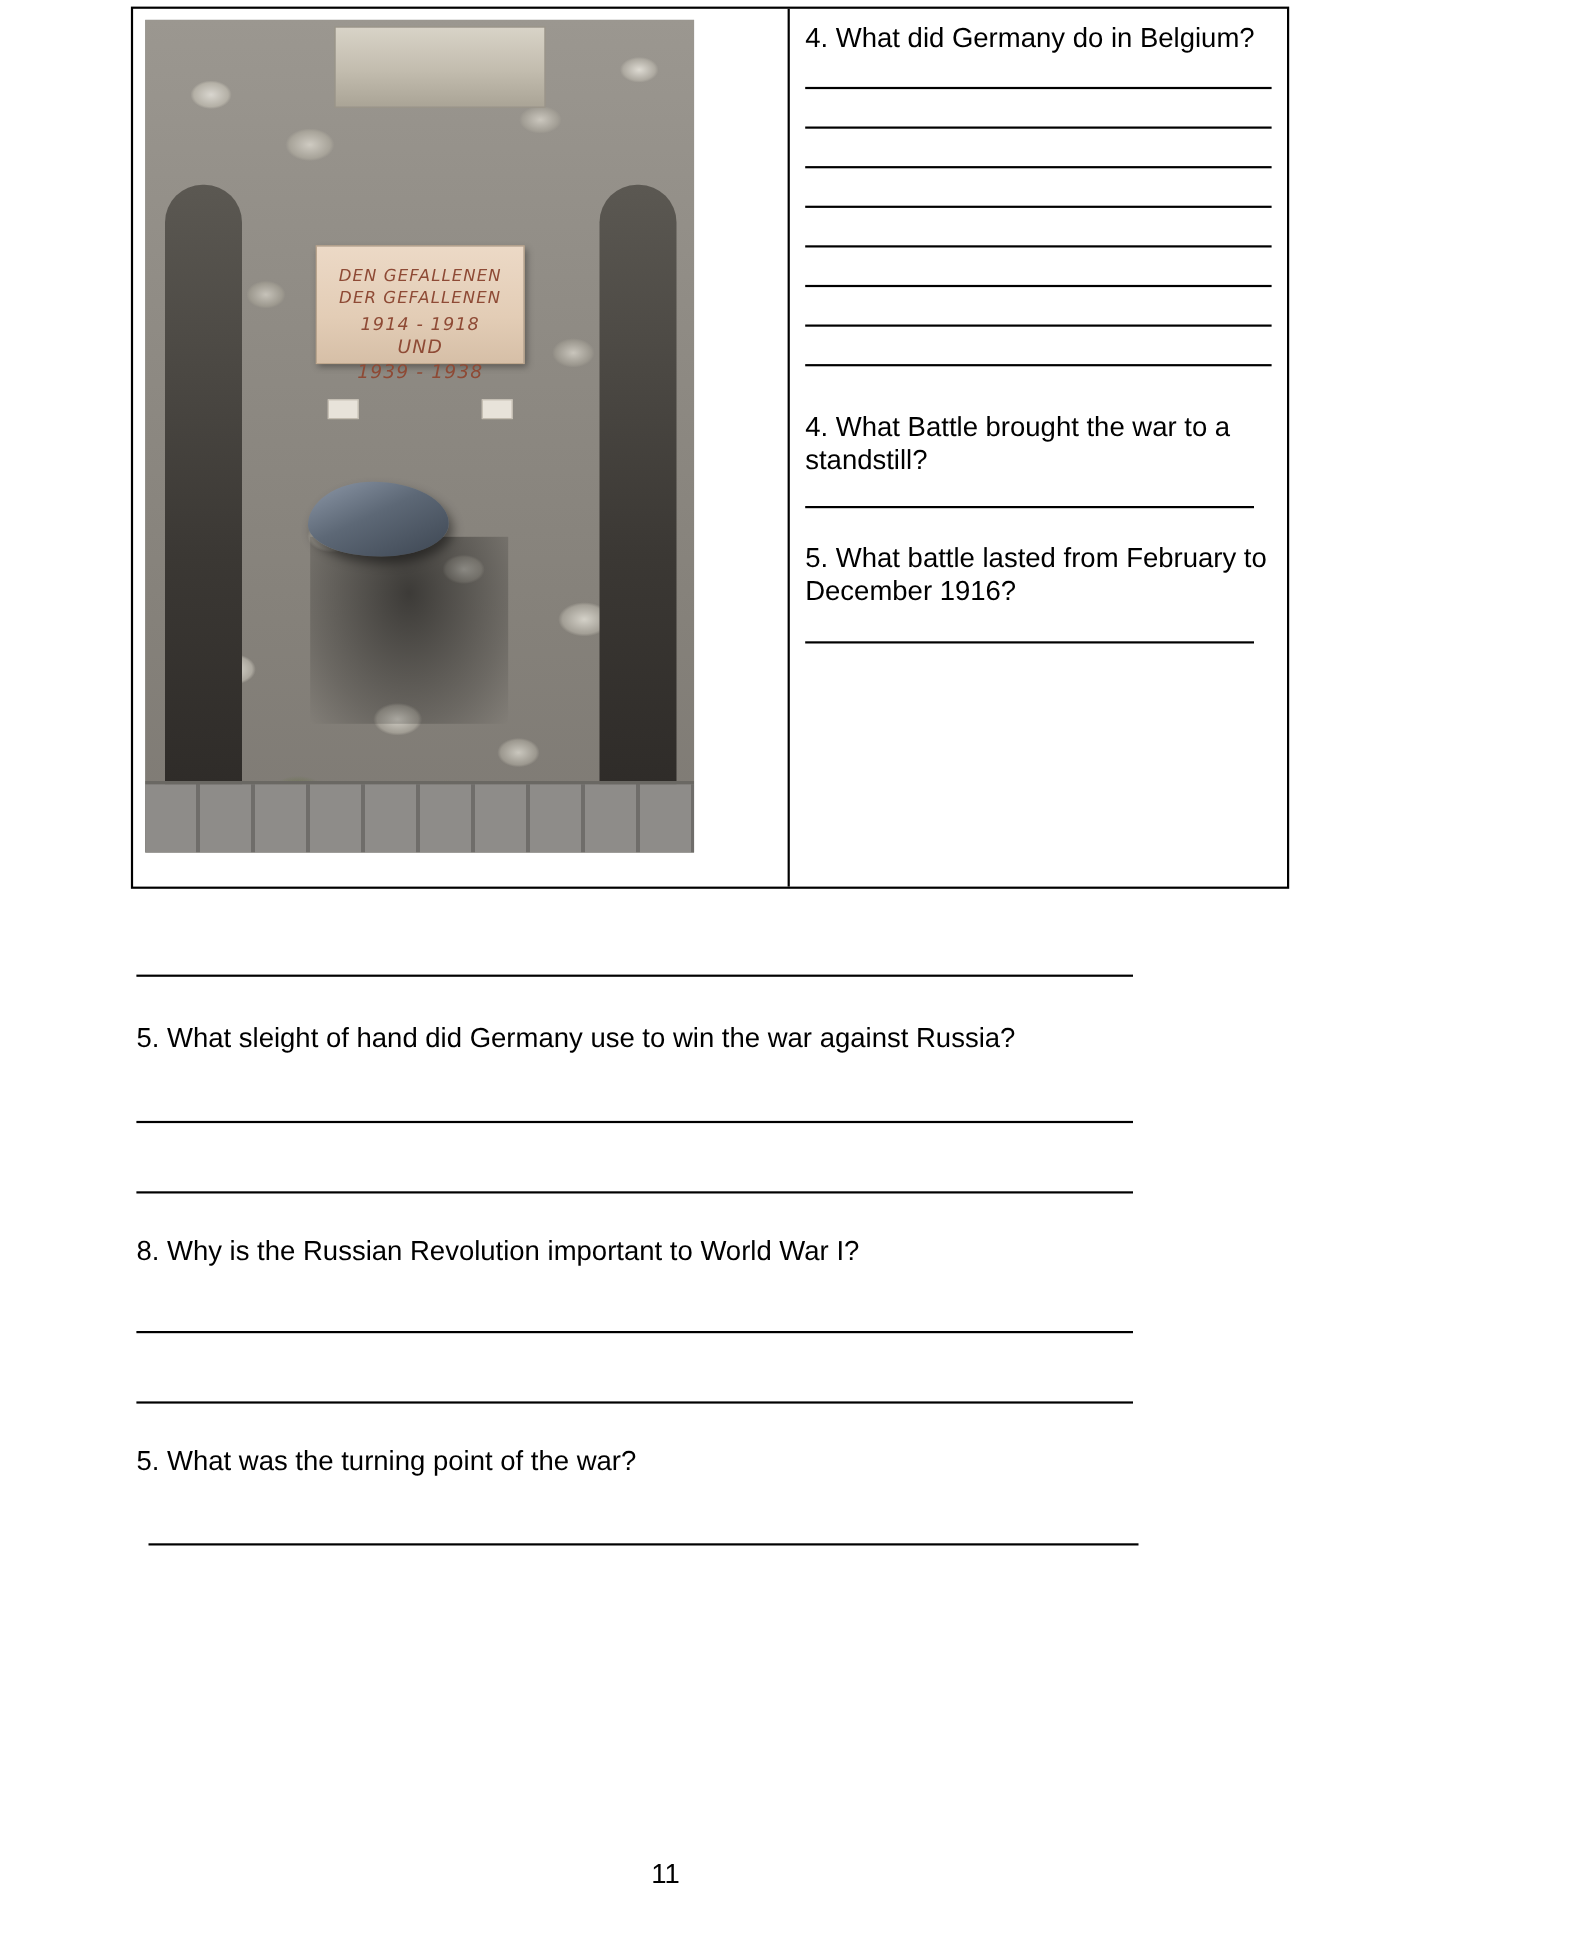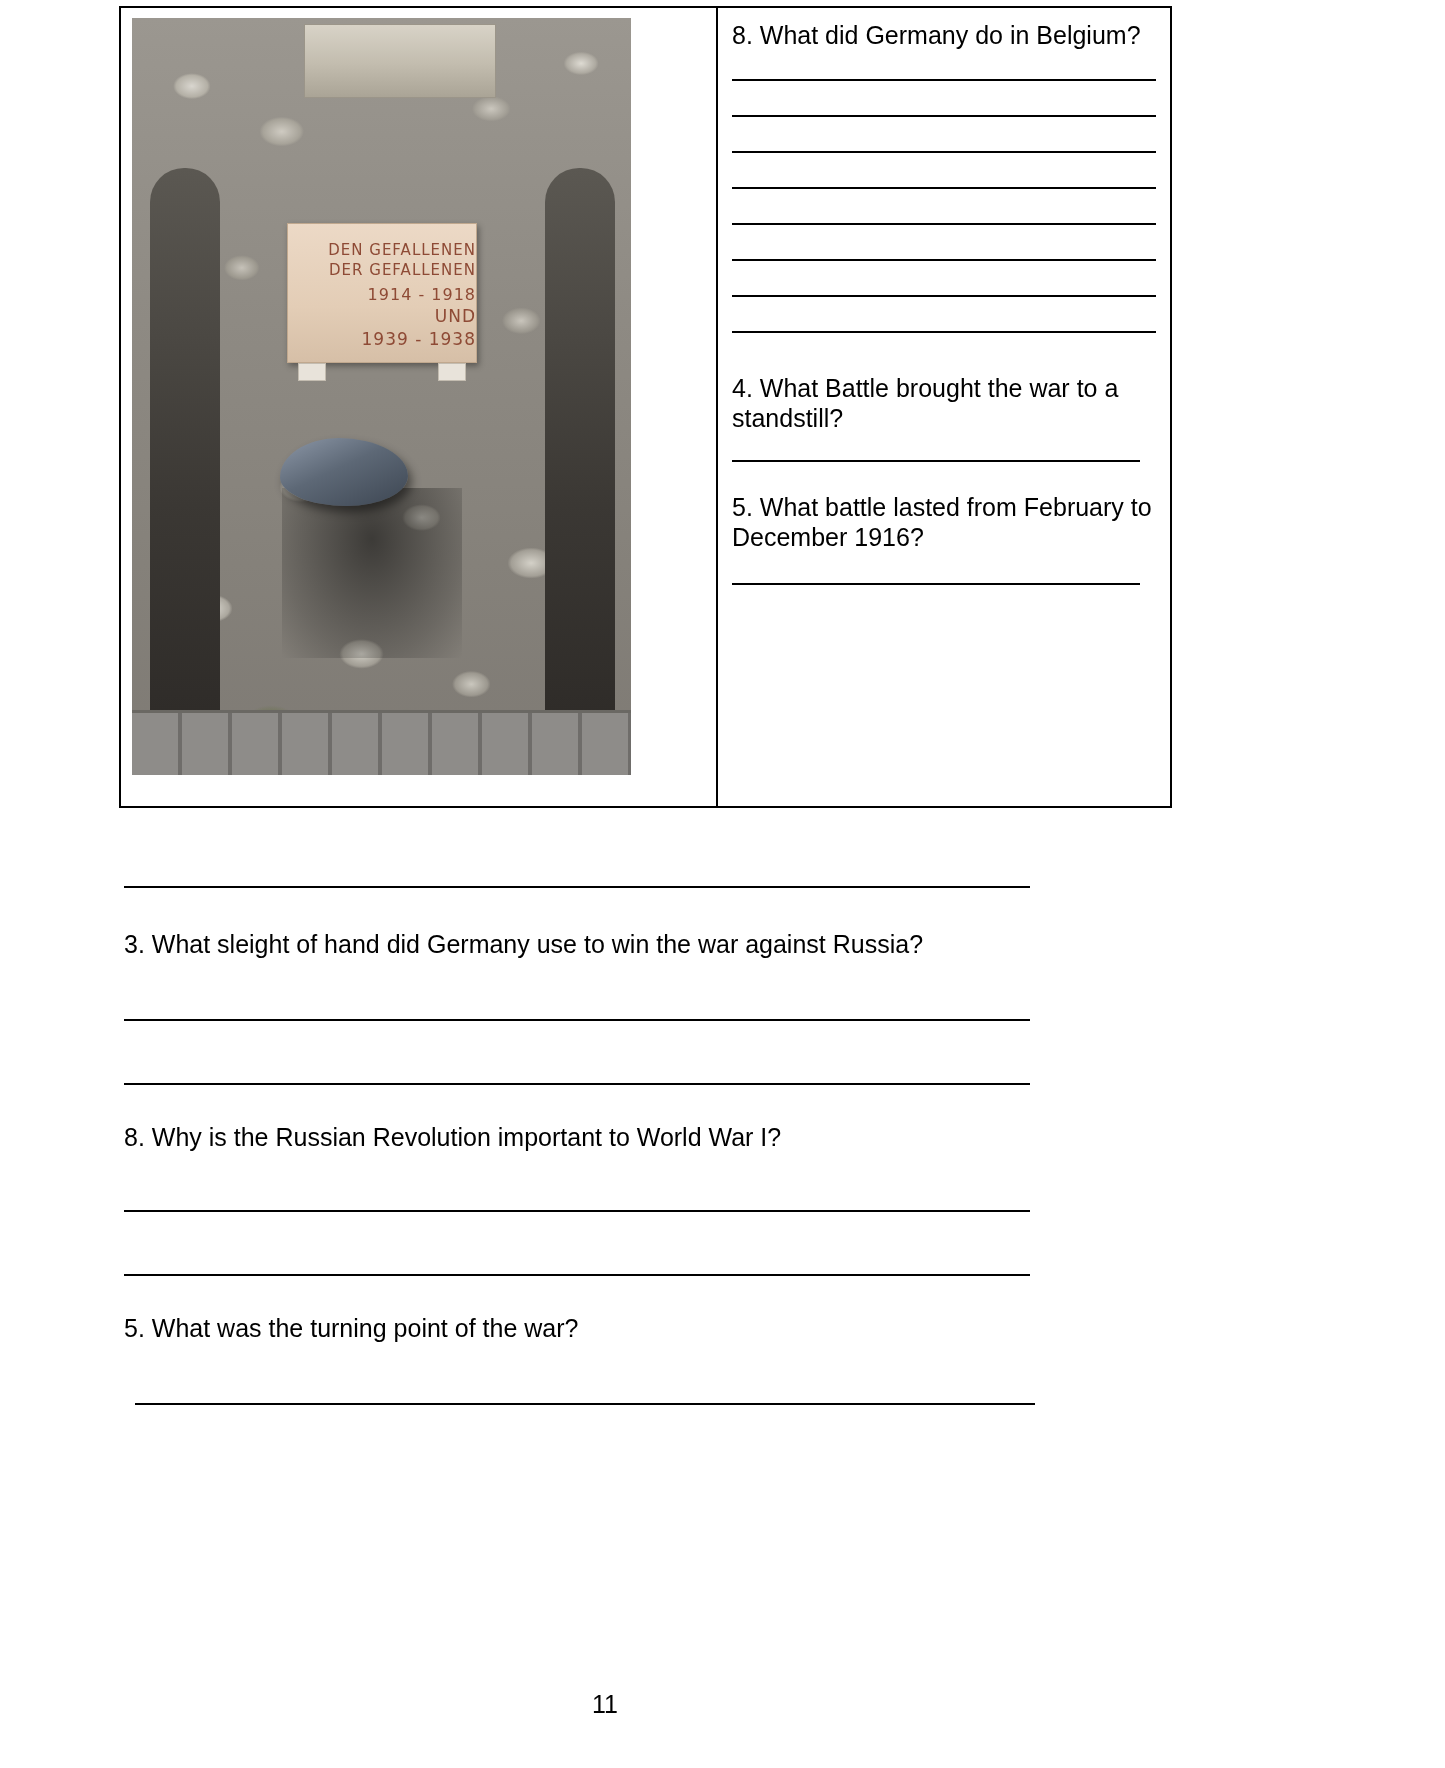--- a/index.html
+++ b/index.html
@@ -98,31 +98,32 @@
     width: 190px;
     height: 72px;
     background: linear-gradient(180deg, #d8d3c7 0%, #c2bcae 55%, #aaa496 100%);
     border: 1px solid #9b9589;
   }
   .photo .plaque {
     position: absolute;
     left: 155px;
     top: 205px;
     width: 190px;
-    height: 140px;
+    height: 108px;
     background: linear-gradient(180deg, #ecd9c6 0%, #e3cdb6 60%, #d6bfa7 100%);
     border: 1px solid #c0a88e;
     box-shadow: 2px 3px 6px rgba(0,0,0,0.35);
-    text-align: right;
+    text-align: center;
     color: #8e4a35;
     font-family: "DejaVu Sans", sans-serif;
     letter-spacing: 1px;
     padding-top: 16px;
     box-sizing: border-box;
     line-height: 1.35;
+    font-style: italic;
   }
   .photo .plaque .l1 { font-size: 15px; }
   .photo .plaque .l2 { font-size: 15px; }
   .photo .plaque .l3 { font-size: 16px; margin-top: 3px; }
   .photo .plaque .l4 { font-size: 17px; }
   .photo .plaque .l5 { font-size: 17px; }
   .photo .plaque-feet {
     position: absolute;
     left: 160px;
     top: 345px;
@@ -252,21 +253,21 @@
         <div class="niche"></div>
         <div class="boulder"></div>
         <div class="moss"></div>
         <div class="moss2"></div>
         <div class="ground"></div>
       </div>
     </div>
 
     <div class="cell-right">
 
-      <p class="q">8. What did Germany do in Belgium?</p>
+      <p class="q">4. What did Germany do in Belgium?</p>
       <div>
         <div class="r-line" style="margin-top:28px"></div>
         <div class="r-line"></div>
         <div class="r-line"></div>
         <div class="r-line"></div>
         <div class="r-line"></div>
         <div class="r-line"></div>
         <div class="r-line"></div>
         <div class="r-line"></div>
       </div>
@@ -281,21 +282,21 @@
         <div class="r-line" style="margin-top:30px; margin-right:16px"></div>
       </div>
 
     </div>
   </div>
 
   <div class="lower">
 
     <div class="lline" style="margin-top:56px"></div>
 
-    <p class="lq" style="margin-top:42px">3. What sleight of hand did Germany use to win the war against Russia?</p>
+    <p class="lq" style="margin-top:42px">5. What sleight of hand did Germany use to win the war against Russia?</p>
     <div class="lline" style="margin-top:60px"></div>
     <div class="lline" style="margin-top:62px"></div>
 
     <p class="lq" style="margin-top:38px">8. Why is the Russian Revolution important to World War I?</p>
     <div class="lline" style="margin-top:58px"></div>
     <div class="lline" style="margin-top:62px"></div>
 
     <p class="lq" style="margin-top:38px">5. What was the turning point of the war?</p>
     <div class="lline indent" style="margin-top:60px"></div>
 

